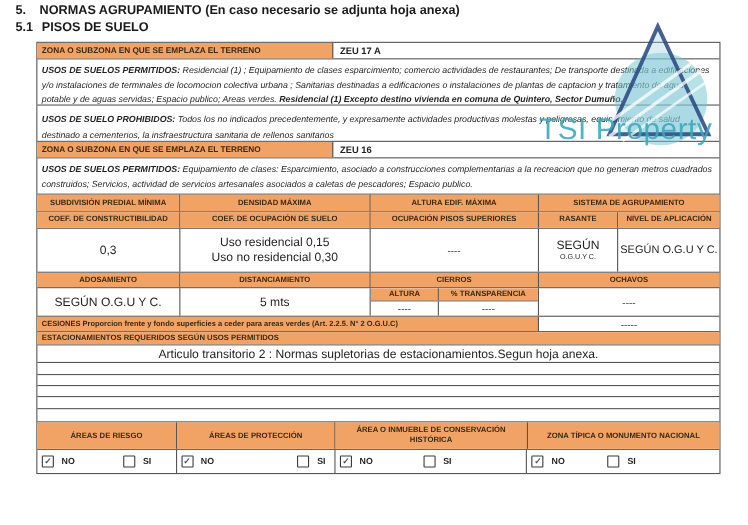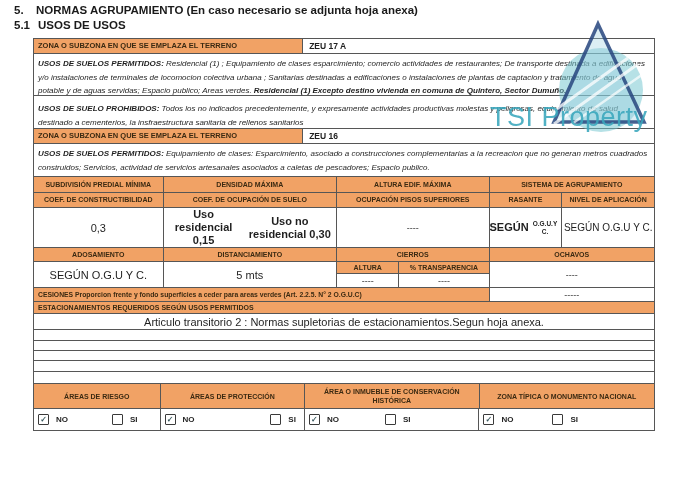--- a/index.html
+++ b/index.html
@@ -21,21 +21,21 @@
   .row:last-child { border-bottom:none; }
   .cell { border-right:1px solid #565656; overflow:hidden; }
   .cell:last-child { border-right:none; }
   .hd { background:#F1A265; color:#3b2a12; font-weight:bold; font-size:7px;
         display:flex; align-items:center; justify-content:center; text-align:center; line-height:8px; }
   .hd-left { justify-content:flex-start; text-align:left; padding-left:4px; }
   .para { font-size:8px; line-height:13.5px; padding:3px 6px 0 4px; color:#1f1f1f;font-style:italic; }
   .para b { font-weight:bold; }
   .zone-val { font-size:8.5px; font-weight:bold; display:flex; align-items:center; padding-left:6px; }
   .big { font-size:11px; display:flex; align-items:center; justify-content:center; text-align:center; color:#1f1f1f; }
-  .big2 { flex-direction:row; line-height:13px;font-weight:bold; }
+  .big2 { flex-direction:column; line-height:13px; }
   .small-sub { font-size:6.5px; line-height:8px; }
   .stack { display:flex; flex-direction:column; }
   .subrow { display:flex; border-bottom:1px solid #565656; }
   .dash { font-size:9px; display:flex; align-items:center; justify-content:center; color:#333; }
   .ces-label { font-size:6.8px; line-height:8px; }
   .note-row { font-size:11px; display:flex; align-items:center; justify-content:center; color:#1f1f1f; }
   .empty { }
 
   
   .chk-hd { font-size:7px; line-height:9px; padding:2px 6px; }
@@ -60,21 +60,21 @@
 
 <div class="page">
 
   <div class="titles">
     <div class="t-line">
       <span class="t-no">5.</span>
       <span>NORMAS AGRUPAMIENTO (En caso necesario se adjunta hoja anexa)</span>
     </div>
     <div class="t-line">
       <span class="t-no2">5.1</span>
-      <span>USOS DE USOS</span>
+      <span>PISOS DE SUELO</span>
     </div>
   </div>
 
   <div class="form">
 
     <div class="row" style="height:15px">
       <div class="cell hd hd-left" style="width:270px;font-size:7.5px">ZONA O SUBZONA EN QUE SE EMPLAZA EL TERRENO</div>
       <div class="cell zone-val" style="width:352px">ZEU 17 A</div>
     </div>
     <div class="row" style="height:42px">

